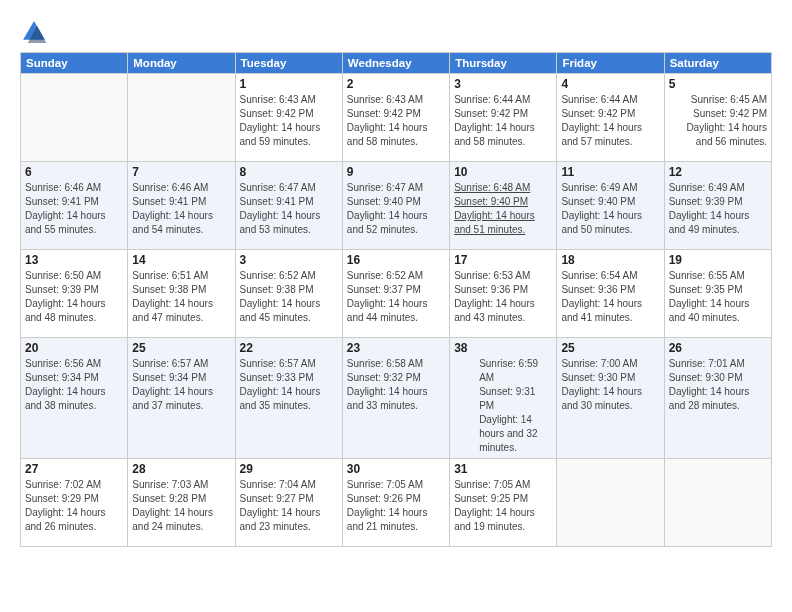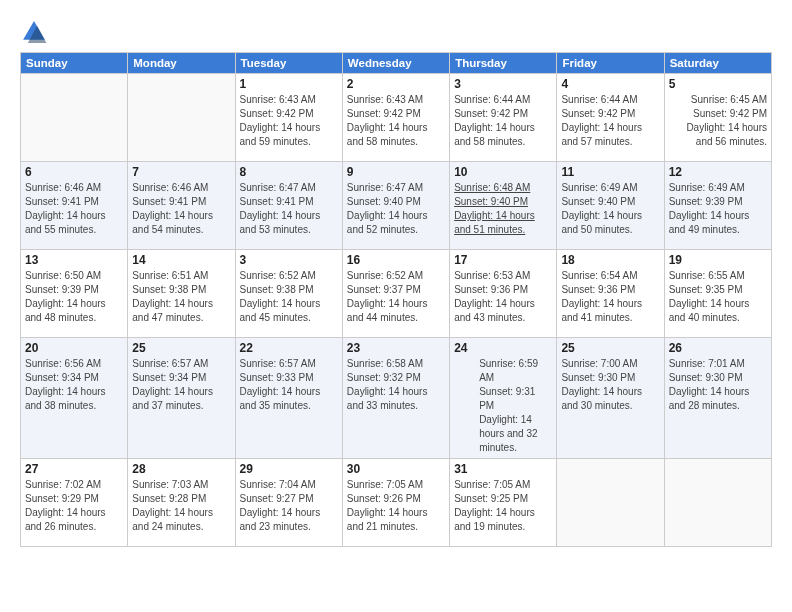--- a/index.html
+++ b/index.html
@@ -266,21 +266,21 @@
 Sunset: 9:33 PM
 Daylight: 14 hours and 35 minutes.</div>
           </td>
           <td>
             <span class="day-num">23</span>
             <div class="day-info" style="white-space: pre-line;">Sunrise: 6:58 AM
 Sunset: 9:32 PM
 Daylight: 14 hours and 33 minutes.</div>
           </td>
           <td>
-            <span class="day-num">24</span>
+            <span class="day-num">38</span>
             <div class="day-info" style="white-space: pre-line; margin-left: 25px;">Sunrise: 6:59 AM
 Sunset: 9:31 PM
 Daylight: 14 hours and 32 minutes.</div>
           </td>
           <td>
             <span class="day-num">25</span>
             <div class="day-info" style="white-space: pre-line;">Sunrise: 7:00 AM
 Sunset: 9:30 PM
 Daylight: 14 hours and 30 minutes.</div>
           </td>

